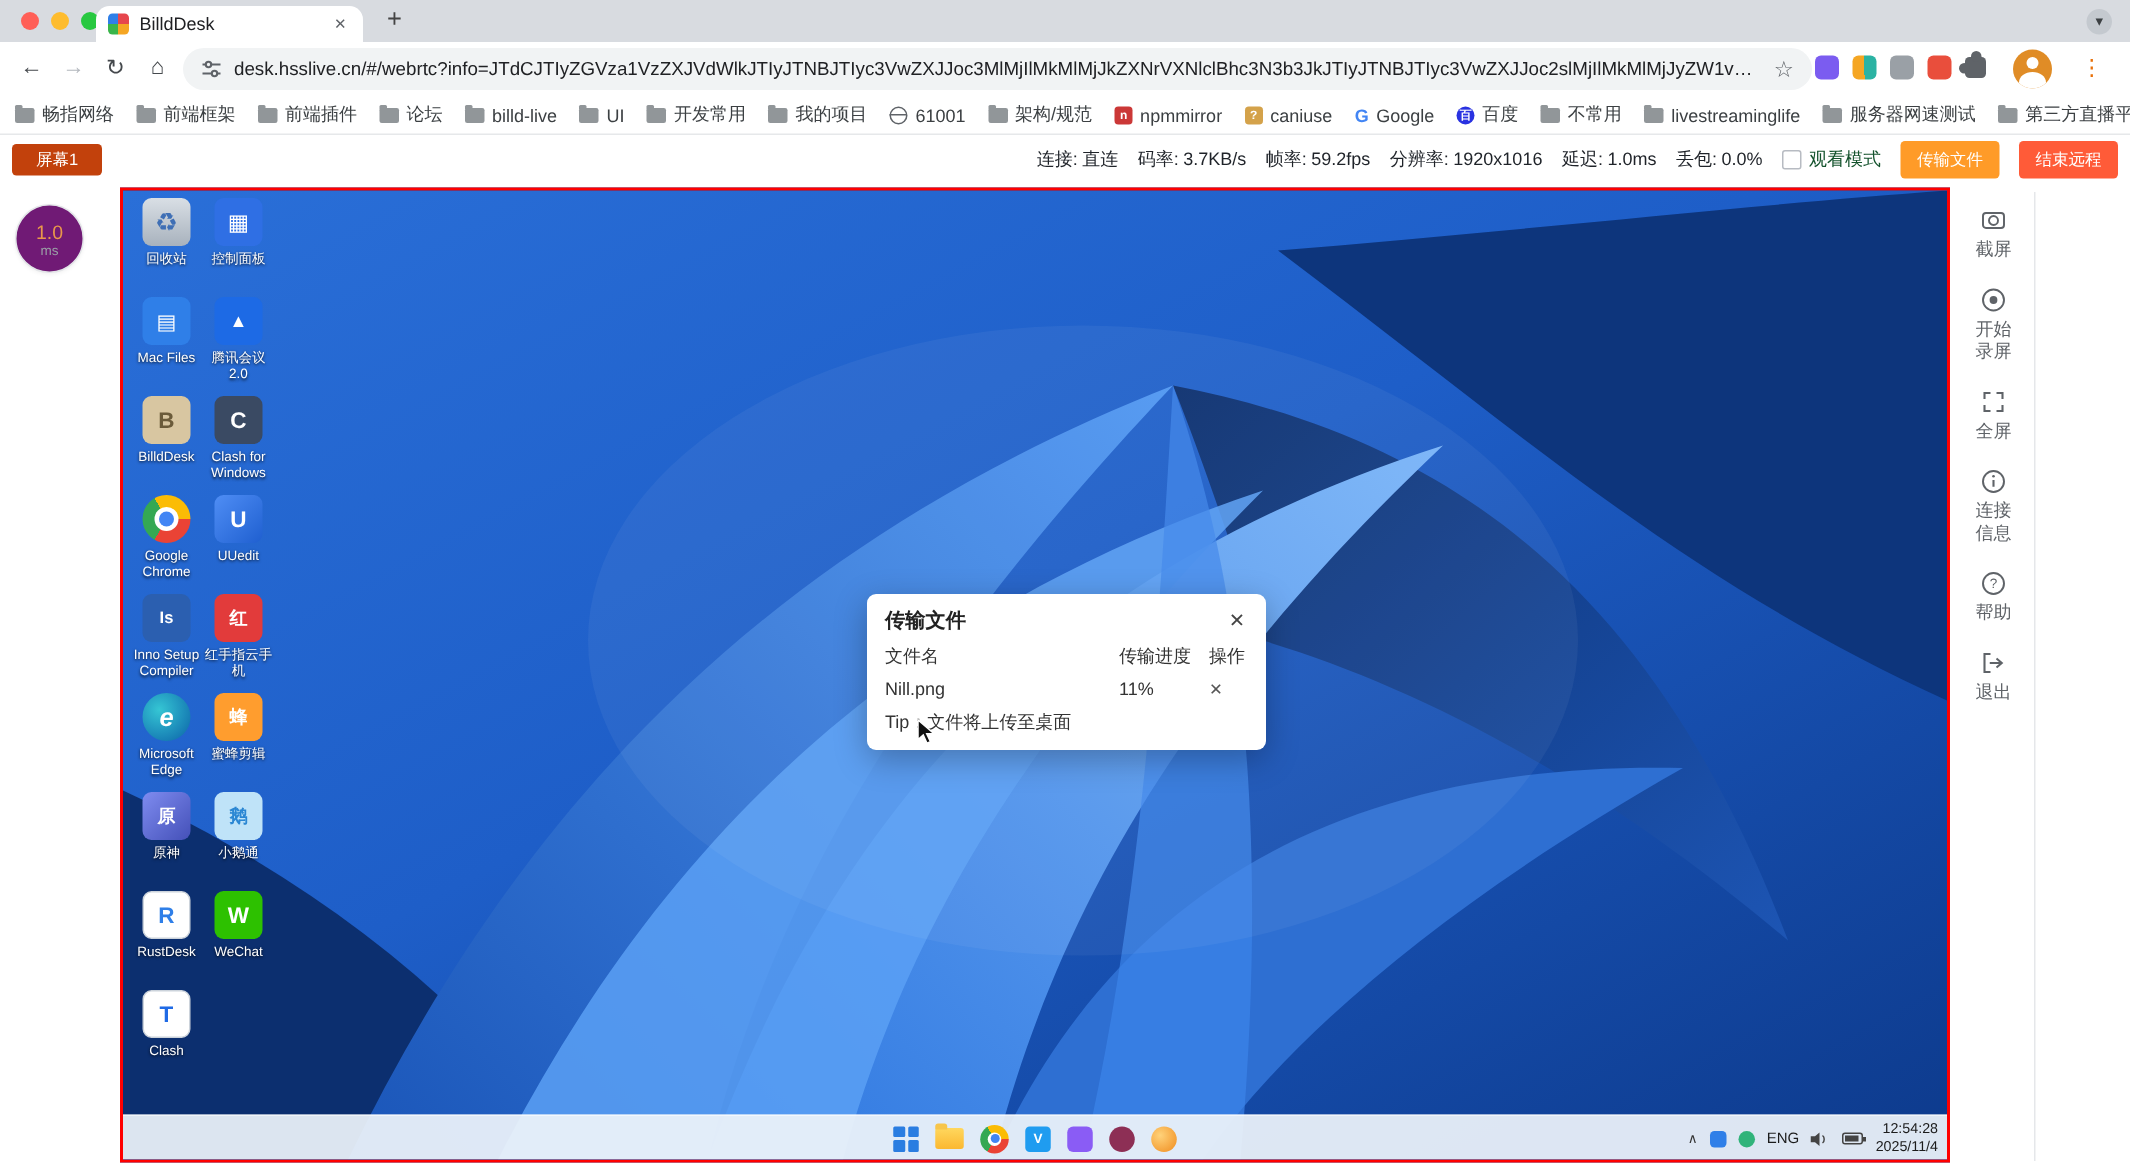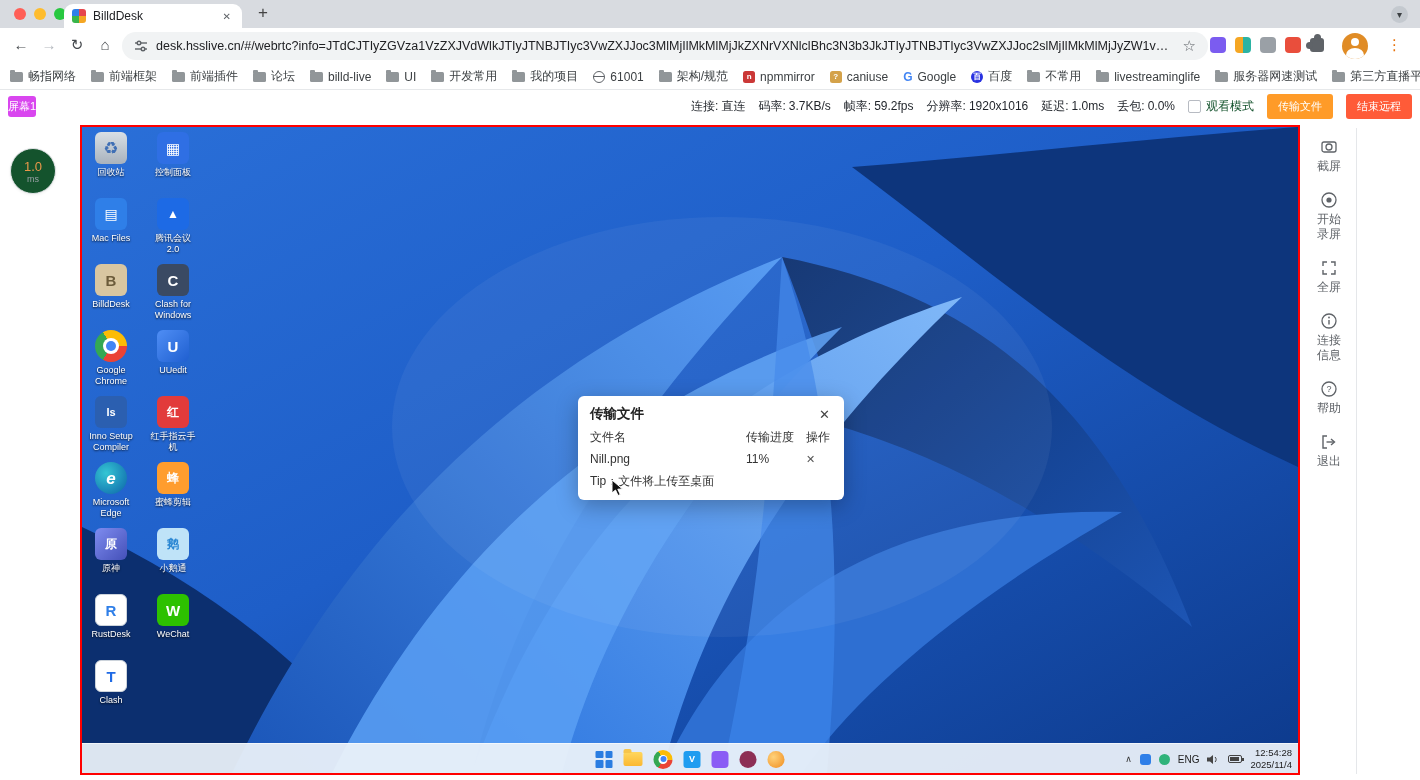--- a/index.html
+++ b/index.html
@@ -44,41 +44,41 @@
   .bm-f::before { content:""; position:absolute; top:-2px; left:0; width:5px; height:3px; background:#919699; border-radius:1px 1px 0 0; }
   .bm-globe { width:12px; height:12px; border:1.4px solid #5f6368; border-radius:50%; position:relative; flex:none; }
   .bm-globe::before { content:""; position:absolute; top:4px; left:-1px; width:11px; height:1.4px; background:#5f6368; }
   .bm-sq { width:12px; height:12px; border-radius:2.5px; color:#fff; font-size:8px; font-weight:bold; display:flex; align-items:center; justify-content:center; flex:none; }
   .bm-npm{background:#cb3837}.bm-can{background:#d4a24a}.bm-baidu{background:#2932e1;border-radius:50%}
   .bm-g { font-size:12px; font-weight:bold; color:#4285f4; flex:none; }
   .bm-spacer { flex:1; }
 
   
   .apptb { position:absolute; top:90px; left:0; right:0; height:32px; background:#fff; display:flex; align-items:center; padding:0 8px; gap:13px; }
-  .screen-badge { background:#d946ef; color:#fff; font-size:11px; padding:3px 0; border-radius:3px; flex:none; }
+  .screen-badge { background:#c2410c; color:#fff; font-size:11px; padding:3px 16px; border-radius:3px; flex:none; }
   .stats { margin-left:auto; display:flex; gap:13px; font-size:12px; color:#1f2329; }
   .stat span { margin-left:3px; }
   .watch { display:flex; align-items:center; gap:5px; font-size:12px; color:#14532d; }
   .cb { width:13px; height:13px; border:1px solid #b7bbc2; border-radius:2px; background:#fff; }
   .btn { border:none; color:#fff; font-size:11px; padding:5px 11px; border-radius:3px; font-family:inherit; }
   .btn.transfer { background:#ff9b28; }
   .btn.end { background:#ff5b38; }
 
   
   .main { position:absolute; top:122px; left:0; right:0; bottom:0; background:#fff; }
-  .latency { position:absolute; left:10px; top:26px; width:46px; height:46px; border:1px solid #e3e5e8; border-radius:50%; background:#14532d; display:flex; flex-direction:column; align-items:center; justify-content:center; box-shadow:0 1px 3px rgba(0,0,0,.06); }
+  .latency { position:absolute; left:10px; top:14px; width:46px; height:46px; border:1px solid #e3e5e8; border-radius:50%; background:#701a75; display:flex; flex-direction:column; align-items:center; justify-content:center; box-shadow:0 1px 3px rgba(0,0,0,.06); }
   .latency .v { font-size:13px; color:#e9974a; }
   .latency .u { font-size:9px; color:#9aa0a6; }
 
   .remote-frame { position:absolute; left:80px; top:3px; width:1220px; height:650px; border:2px solid #ff0000; background:#1b52ad; }
   .desktop { position:relative; width:1216px; height:646px; overflow:hidden; }
   .wallpaper { position:absolute; inset:0; width:100%; height:100%; }
 
   
-  .dicons { position:absolute; left:6px; top:5px; display:grid; grid-template-columns:46px 46px; grid-auto-rows:66px; column-gap:16px; }
+  .dicons { position:absolute; left:6px; top:5px; display:grid; grid-template-columns:46px 46px; grid-auto-rows:66px; column-gap:2px; }
   .dic { display:flex; flex-direction:column; align-items:center; text-align:center; }
   .ico { width:32px; height:32px; border-radius:6px; display:flex; align-items:center; justify-content:center; color:#fff; font-weight:bold; font-size:15px; flex:none; }
   .ico::after { line-height:1; }
   .dic .lbl { margin-top:3px; font-size:9px; color:#fff; line-height:1.2; text-shadow:0 1px 2px rgba(0,0,0,.85); max-width:46px; }
   .k-recycle{background:linear-gradient(180deg,#d9dfe5,#a8b2bd)} .k-recycle::after{content:"♻";color:#3f6fb5;font-size:17px}
   .k-panel{background:#2f6fe4}.k-panel::after{content:"▦";font-size:15px}
   .k-macfiles{background:#2f7fe8}.k-macfiles::after{content:"▤";font-size:14px}
   .k-meeting{background:#1d6ae5}.k-meeting::after{content:"▲";font-size:12px}
   .k-billddesk{background:#d8c6a1}.k-billddesk::after{content:"B";color:#6b5b3a}
   .k-clash{background:#3a4a63}.k-clash::after{content:"C"}

